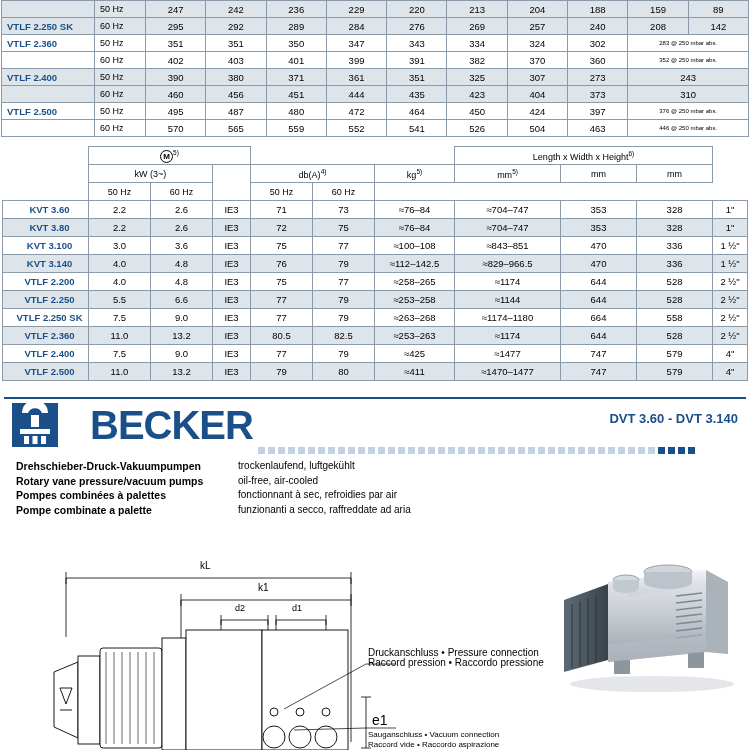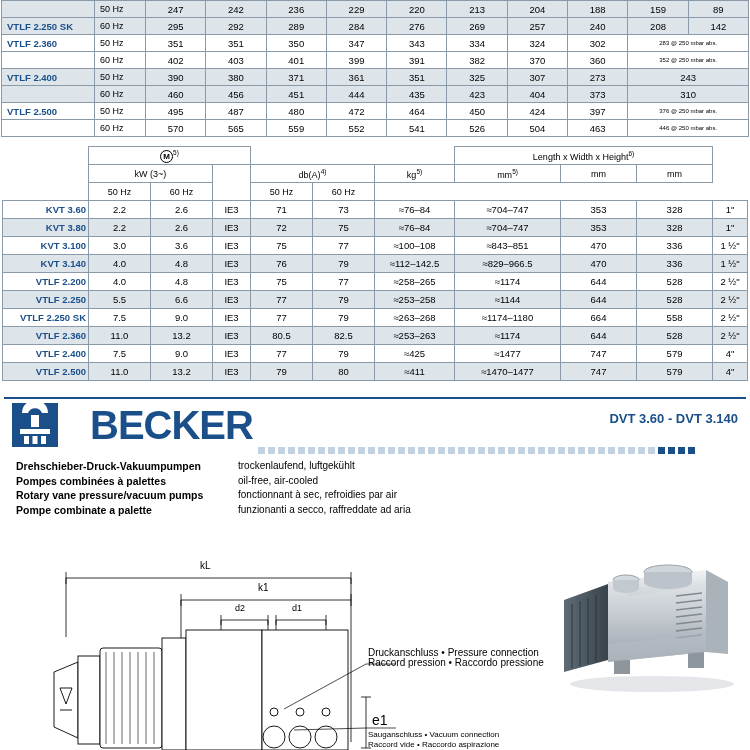--- a/index.html
+++ b/index.html
@@ -78,21 +78,21 @@
     font-weight: normal;
     font-size: 9.5px;
     height: 17px;
     padding: 0 2px;
   }
   .t2 .hdr {
     background: #ffffff;
     font-size: 9px;
   }
   .t2 td.model {
-    text-align: right;
+    text-align: center;
     font-weight: bold;
     color: #1a4f8a;
     padding-left: 10px;
     font-size: 9.5px;
   }
   .t2 tr.shade td { background: #dde4ea; }
   .t2 tr.plain td { background: #ffffff; }
   .t2 .nb { border: none; }
   .m-circle {
     display: inline-block;
@@ -596,22 +596,22 @@
       <i class="dark"></i>
         <i class="dark"></i>
         <i class="dark"></i>
         <i class="dark"></i>
     </div>
   </div>
 
   <div class="desc">
     <div class="col-l">
       <div class="bold">Drehschieber-Druck-Vakuumpumpen</div>
+      <div class="bold">Rotary vane pressure/vacuum pumps</div>
       <div class="bold">Pompes combinées à palettes</div>
-      <div class="bold">Rotary vane pressure/vacuum pumps</div>
       <div class="bold">Pompe combinate a palette</div>
     </div>
     <div class="col-r">
       <div class="norm">trockenlaufend, luftgekühlt</div>
       <div class="norm">oil-free, air-cooled</div>
       <div class="norm">fonctionnant à sec, refroidies par air</div>
       <div class="norm">funzionanti a secco, raffreddate ad aria</div>
     </div>
   </div>
 

